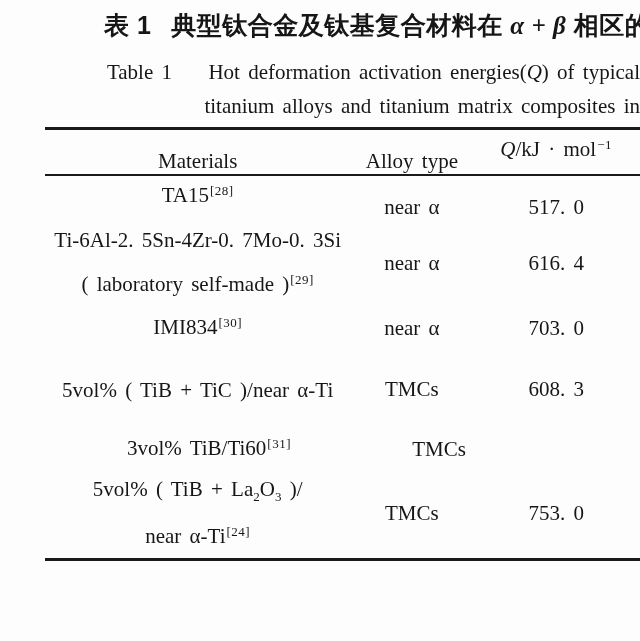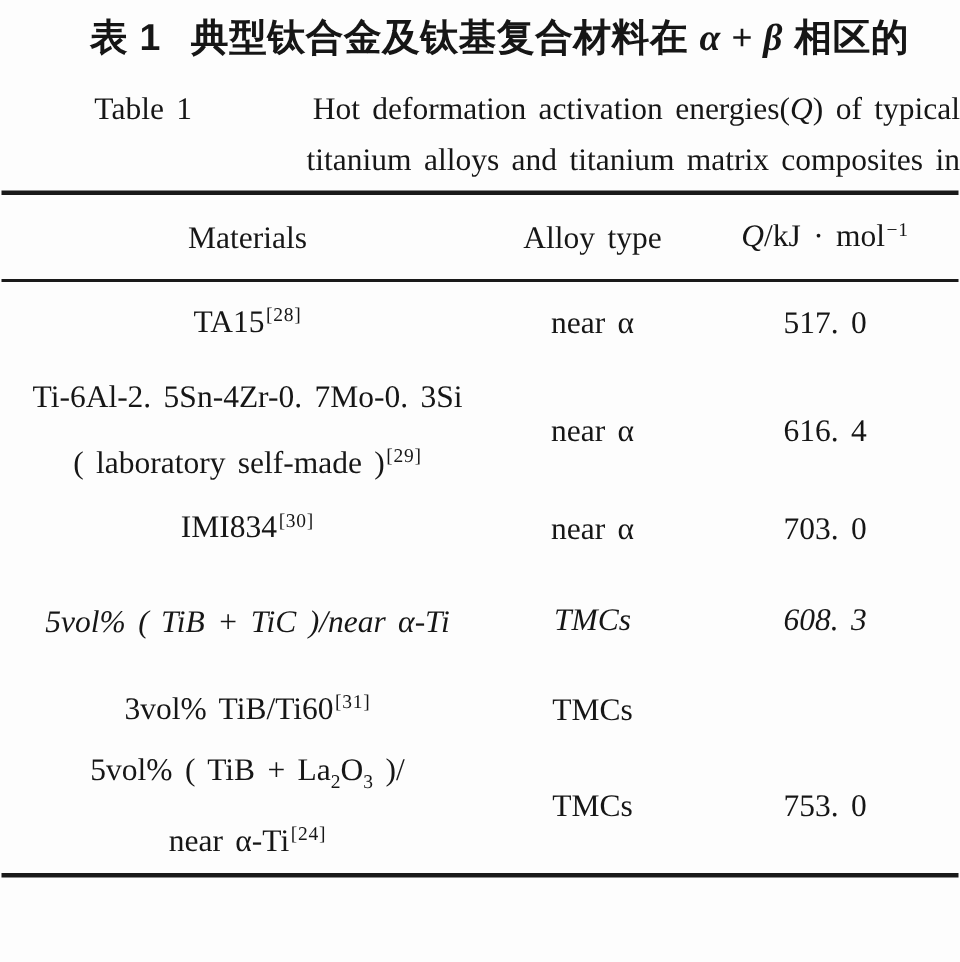--- a/index.html
+++ b/index.html
@@ -1,21 +1,21 @@
 <!DOCTYPE html>
 <html><head>
 <meta charset="utf-8">
 <style>
   html,body{margin:0;padding:0;}
   body{
     width:640px;height:641px;overflow:hidden;
     background:#fdfdfd;color:#161616;
     font-family:"Liberation Serif","DejaVu Serif",serif;
   }
-  .page{width:640px;height:641px;position:relative;padding-top:6px;box-sizing:border-box;}
+  .page{width:640px;height:641px;position:relative;padding-top:6px;box-sizing:border-box;padding-left:44px;}
 
   
   .zh{
     font-family:"Liberation Sans","DejaVu Sans",sans-serif;
     font-weight:700;font-size:25px;line-height:38px;letter-spacing:0.5px;
   }
   .zh-line1{padding-left:60px;white-space:nowrap;}
   .zh-label{margin-right:20px;}
   .zh-line2{padding-left:114px;white-space:nowrap;}
   .it{font-style:italic;font-family:"Liberation Serif","DejaVu Serif",serif;}
@@ -32,24 +32,24 @@
   
   .tbl{margin-top:4px;font-size:21px;}
   .rule{background:#1a1a1a;width:638px;margin-left:1px;}
   .rule-thick{height:3px;}
   .rule-thin{height:1.5px;}
   .trow{display:flex;align-items:stretch;word-spacing:3px;}
   .cell{display:flex;align-items:center;justify-content:center;text-align:center;}
   .c1{width:330px;flex-direction:column;}
   .c2{width:130px;}
   .c3{width:180px;}
-  .h44{height:56px;}
+  .h44{height:44px;align-items:flex-end;}
   .h42{height:42px;}
   .h40{height:40px;}
-  .h80{height:80px;font-style:italic;}
+  .h80{height:80px;}
   .h88{height:88px;}
   .mline{line-height:44px;white-space:nowrap;}
   .sup{font-size:13px;position:relative;top:-7px;margin-left:1px;letter-spacing:0.5px;}
   .sub{font-size:13px;position:relative;top:5px;}
 </style>
 </head>
 <body>
 
 <div class="page">
 

